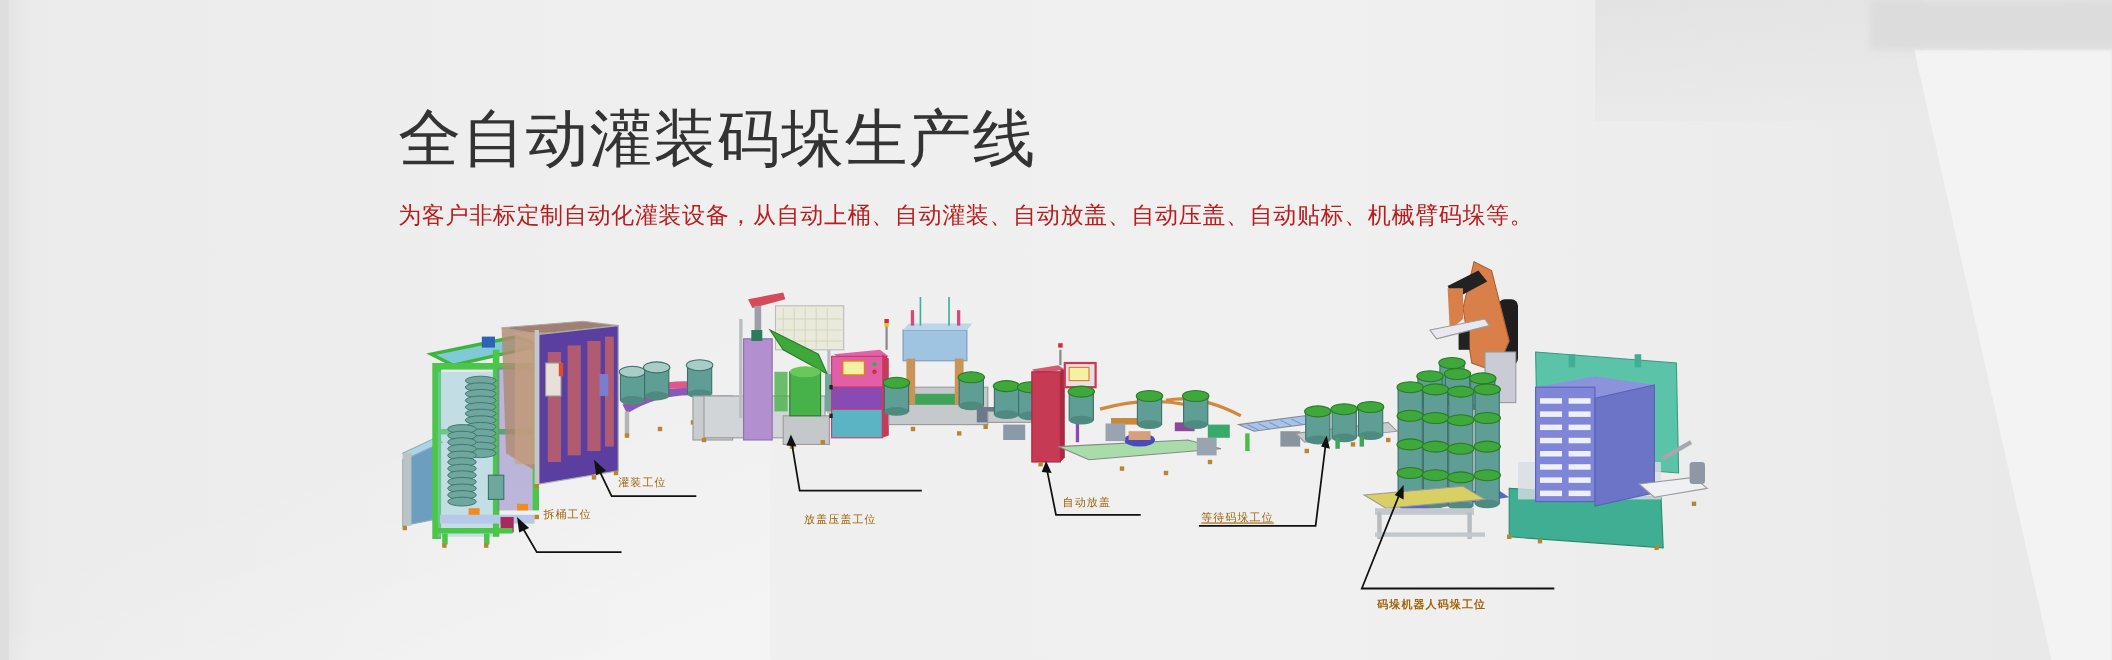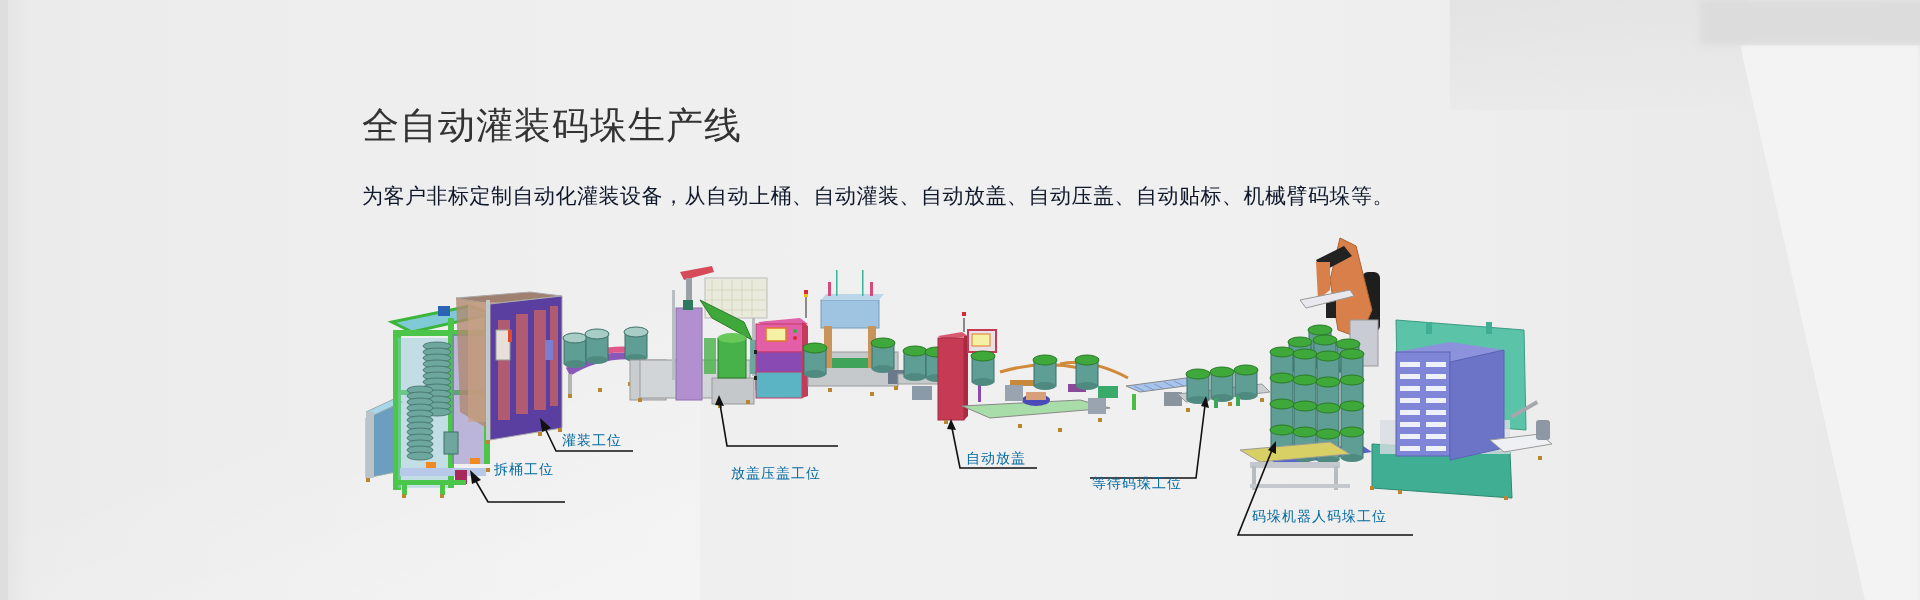--- a/index.html
+++ b/index.html
@@ -14,27 +14,27 @@
   }
   .bg-shape1 { position:absolute; left:1700px; top:0; width:240px; height:45px; background:#dcdcdc; filter:blur(3px); }
   .bg-shape2 { position:absolute; left:1740px; top:45px; width:180px; height:560px;
     background:#f3f3f3; clip-path:polygon(0 0,100% 0,100% 100%,70% 100%); filter:blur(2px); }
   .bg-shape3 { position:absolute; left:0; top:300px; width:700px; height:300px;
     background:linear-gradient(160deg, rgba(255,255,255,0) 40%, rgba(255,255,255,0.35) 100%); }
   .bg-shape4 { position:absolute; left:1450px; top:0; width:300px; height:110px;
     background:linear-gradient(170deg, rgba(220,220,220,0.6), rgba(236,236,236,0)); }
   .edge { position:absolute; left:0; top:0; width:8px; height:600px; background:#dedede; }
 
-  .title { position:absolute; left:362px; top:90px; font-size:37px; color:#333333;
+  .title { position:absolute; left:362px; top:90px; font-size:57px; color:#333333;
     letter-spacing:1px; line-height:72px; white-space:nowrap; }
-  .subtitle { position:absolute; left:362px; top:182px; font-size:21px; color:#0f172a;
+  .subtitle { position:absolute; left:362px; top:182px; font-size:21px; color:#b91c1c;
     line-height:28px; white-space:nowrap; letter-spacing:0.5px; }
 
   .diagram { position:absolute; left:0; top:0; width:1920px; height:600px; }
-  .label { position:absolute; font-size:14px; color:#0369a1; white-space:nowrap; line-height:18px; letter-spacing:1px; }
+  .label { position:absolute; font-size:10px; color:#a16207; white-space:nowrap; line-height:18px; letter-spacing:1px; }
 </style>
 </head>
 <body>
 
 <div class="bg"></div>
 <div class="bg-shape4"></div>
 <div class="bg-shape1"></div>
 <div class="bg-shape2"></div>
 <div class="bg-shape3"></div>
 <div class="edge"></div>
@@ -380,14 +380,14 @@
     <polygon points="951,419 956,430 947,429"></polygon>
     <polygon points="1206,396 1209,408 1201,406"></polygon>
     <polygon points="1276,441 1276,454 1268,450"></polygon>
   </g>
 </svg>
 
 <div class="label" style="left:562px;top:431px;">灌装工位</div>
 <div class="label" style="left:494px;top:460px;">拆桶工位</div>
 <div class="label" style="left:731px;top:426px;margin-top:38px;">放盖压盖工位</div>
 <div class="label" style="left:966px;top:449px;">自动放盖</div>
-<div class="label" style="left:1092px;top:474px;">等待码垛工位</div>
-<div class="label" style="left:1252px;top:507px;">码垛机器人码垛工位</div>
+<div class="label" style="left:1092px;top:463px;text-decoration:underline;">等待码垛工位</div>
+<div class="label" style="left:1252px;top:542px;font-weight:bold;">码垛机器人码垛工位</div>
 
 </body></html>

